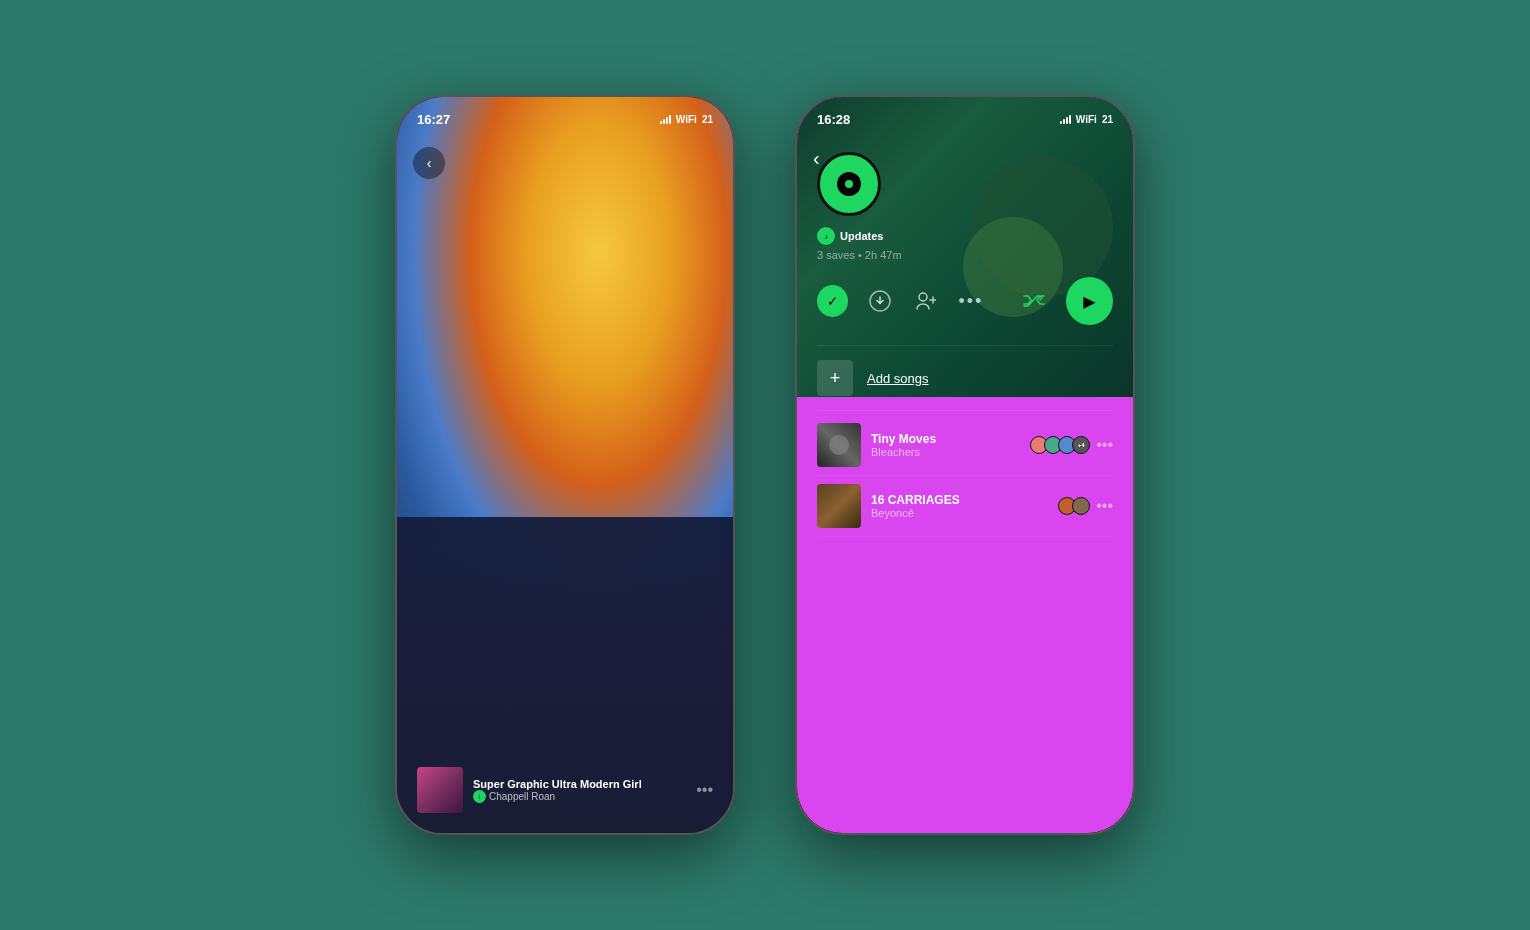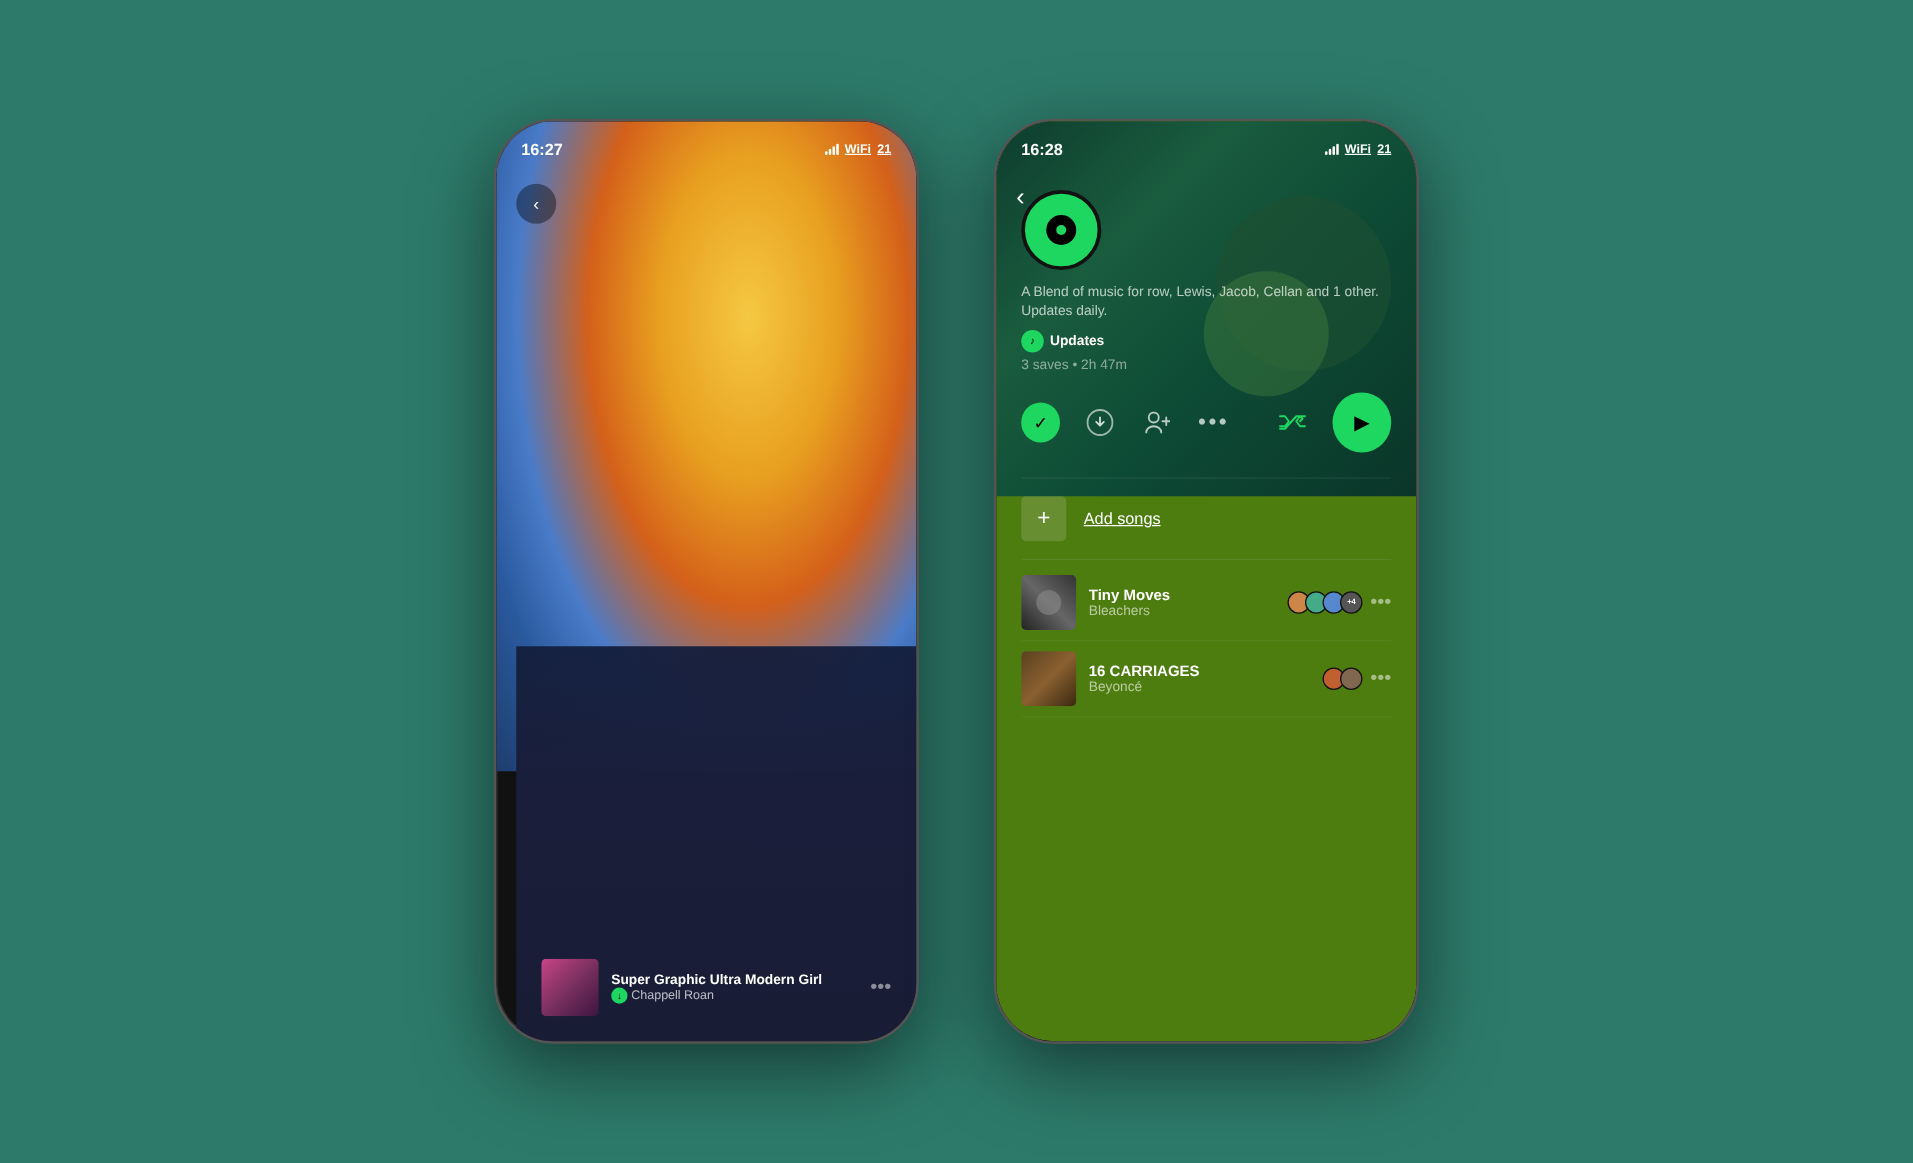--- a/index.html
+++ b/index.html
@@ -47,21 +47,20 @@
     .status-time {
       font-size: 13px;
       font-weight: 700;
     }
 
     .status-icons {
       display: flex;
       align-items: center;
       gap: 4px;
       font-size: 11px;
-      text-decoration: underline;
     }
 
     
     .phone1 .screen {
       position: absolute;
       top: 0; left: 0; right: 0; bottom: 0;
       border-radius: 26px;
       overflow: hidden;
     }
 
@@ -71,21 +70,20 @@
       height: 520px;
       background: radial-gradient(ellipse at 60% 30%, #f5c842 0%, #e8a020 25%, #d4601a 45%, #4a7bc8 65%, #2a5a9e 80%, #1e3d6e 100%);
     }
 
     .phone1 .bottom-section {
       position: absolute;
       bottom: 0; left: 0; right: 0;
       top: 420px;
       background: linear-gradient(to bottom, rgba(20,30,60,0.95) 0%, #1a1e3a 40%, #181c35 100%);
       padding: 0 20px 34px;
-      margin-left: 16px;
     }
 
     .phone1 .status-bar { color: white; }
 
     .phone1 .back-btn {
       position: absolute;
       top: 50px;
       left: 16px;
       width: 32px;
       height: 32px;
@@ -190,21 +188,21 @@
       color: rgba(255,255,255,0.7);
       font-size: 16px;
     }
 
     
     .phone2 .screen {
       position: absolute;
       top: 0; left: 0; right: 0; bottom: 0;
       border-radius: 46px;
       overflow: hidden;
-      background: #4d7c0f;
+      background: #d946ef;
     }
 
     .phone2 .status-bar { color: white; }
 
     .phone2 .header-art {
       position: absolute;
       top: 0; left: 0; right: 0;
       height: 300px;
       background: linear-gradient(135deg, #0d3d2e 0%, #1a5c3e 30%, #0d4a35 60%, #0a3528 100%);
       overflow: hidden;
@@ -561,21 +559,20 @@
         </div>
         <span class="wifi-icon">WiFi</span>
         <span class="battery-text">21</span>
       </div>
     </div>
 
     <div class="back-btn" style="position:absolute;top:50px;left:16px;color:white;font-size:20px;z-index:50;">‹</div>
 
     <div class="content">
 
-      <div class="blend-desc">A Blend of music for row, Lewis, Jacob, Cellan and 1 other. Updates daily.</div>
 
       <div class="spotify-credit">
         <div class="spotify-logo-small">♪</div>
         <span>Updates</span>
       </div>
 
       <div class="saves-info">3 saves • 2h 47m</div>
 
       <div class="controls">
         <div class="green-check-btn">✓</div>

